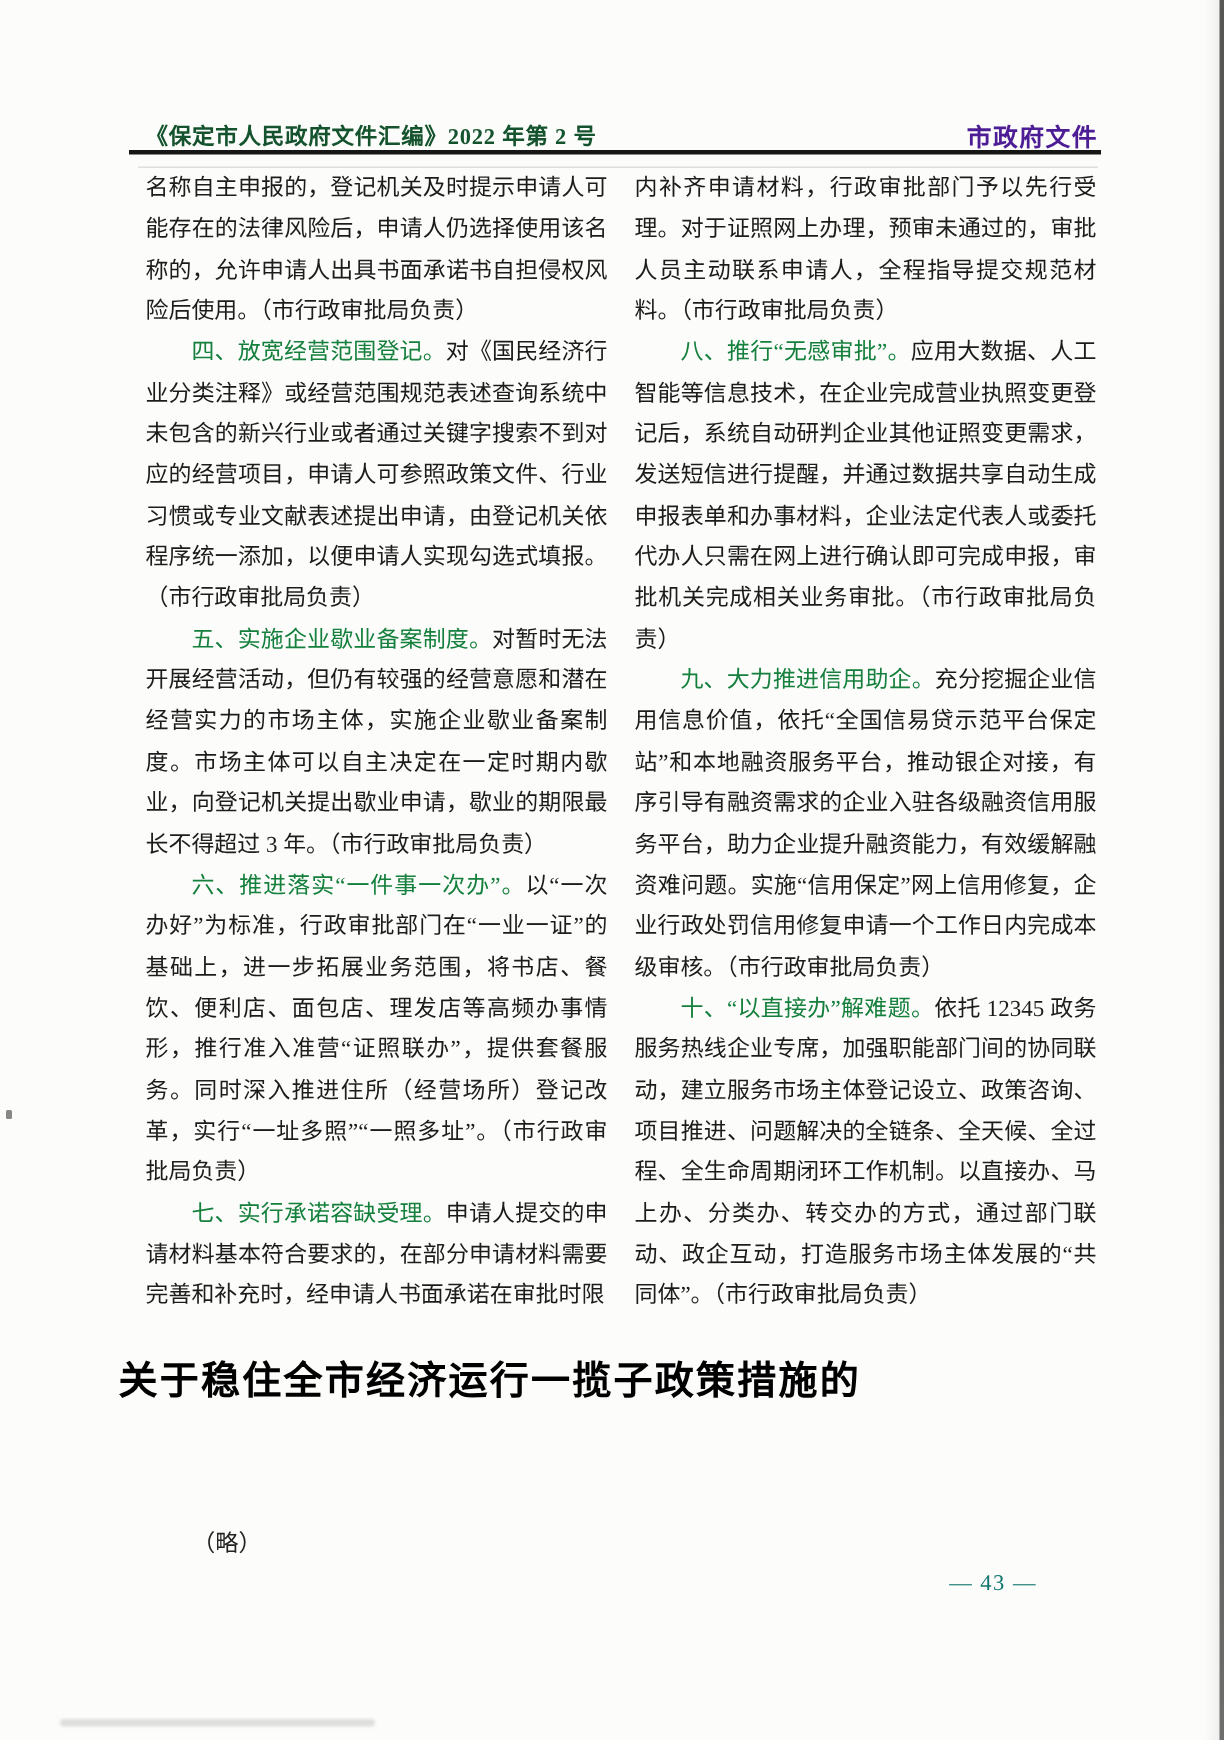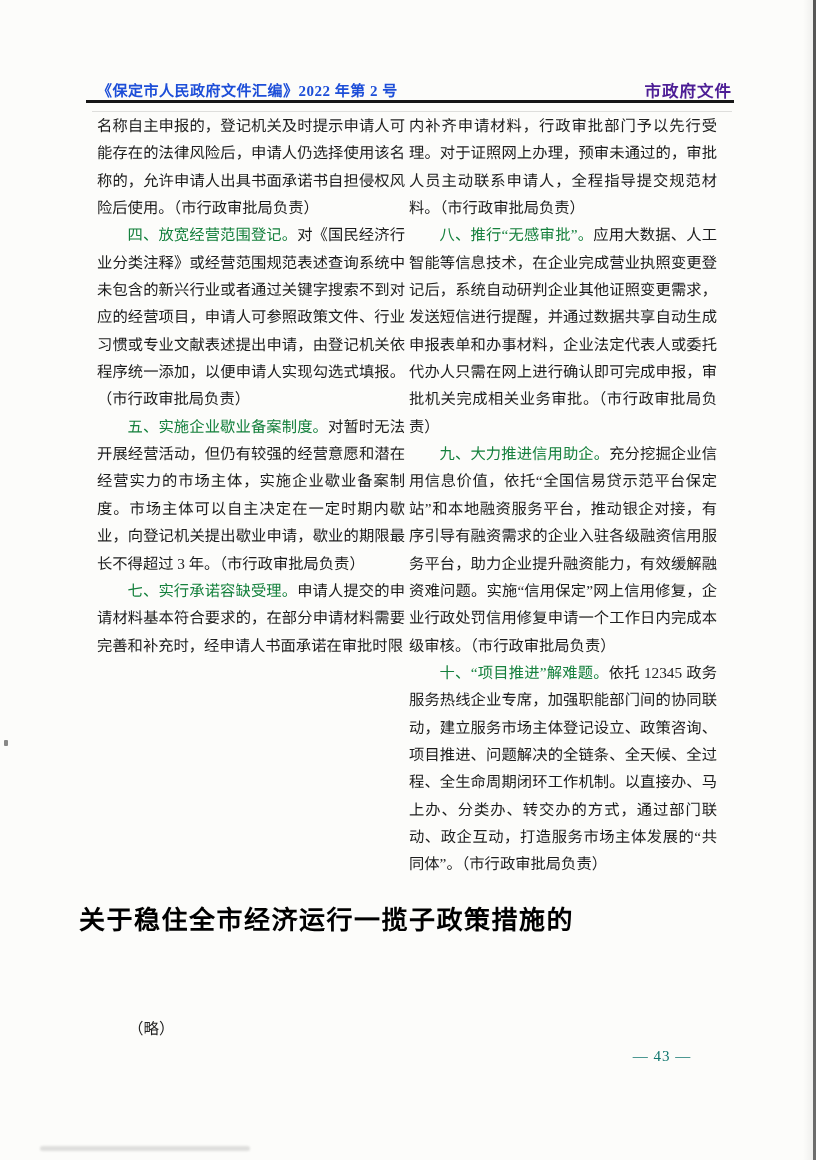--- a/index.html
+++ b/index.html
@@ -8,40 +8,40 @@
     background: #ffffff;
     font-family: "Liberation Serif", "DejaVu Serif", serif;
   }
   .page {
     position: relative; width: 816px; height: 1160px;
     background: #fcfcfa; color: #1d1d1d; overflow: hidden;
   }
   
   .header-left {
     position: absolute; top: 79px; left: 97px;
-    font-size: 15px; font-weight: bold; letter-spacing: 0.5px; color: #1d4ed8;
+    font-size: 15px; font-weight: bold; letter-spacing: 0.5px; color: #14532d;
     white-space: nowrap;
   }
   .header-right {
     position: absolute; top: 78px; right: 84px;
     font-size: 16.5px; font-weight: bold; color: #4c1d95; letter-spacing: 1px;
     white-space: nowrap;
   }
   .header-rule {
     position: absolute; top: 100px; left: 86px; width: 648px; height: 3px;
     background: #161616;
   }
   .header-rule-ghost {
     position: absolute; top: 111px; left: 92px; width: 640px; height: 1px;
     background: rgba(70,70,70,0.16);
   }
   
   .columns {
     position: absolute; top: 112px; left: 97px; width: 634px;
-    display: flex; gap: 4px;
+    display: flex; gap: 18px;
   }
   .col {
     width: 308px;
     font-size: 15.3px; line-height: 27.35px;
     text-align: justify; color: #1c1c1c;
   }
   .para { margin: 0; text-indent: 2em; }
   .para.cont { text-indent: 0; }
   .lead { font-weight: normal; color: #15803d; }
   
@@ -86,27 +86,28 @@
   <div class="header-left">《保定市人民政府文件汇编》2022 年第 2 号</div>
   <div class="header-right">市政府文件</div>
   <div class="header-rule"></div>
   <div class="header-rule-ghost"></div>
 
   <div class="columns">
     <div class="col">
       <p class="para cont"><span>名称自主申报的，登记机关及时提示申请人可能存在的法律风险后，申请人仍选择使用该名称的，允许申请人出具书面承诺书自担侵权风险后使用。（市行政审批局负责）</span></p>
       <p class="para"><span class="lead">四、放宽经营范围登记。</span><span>对《国民经济行业分类注释》或经营范围规范表述查询系统中未包含的新兴行业或者通过关键字搜索不到对应的经营项目，申请人可参照政策文件、行业习惯或专业文献表述提出申请，由登记机关依程序统一添加，以便申请人实现勾选式填报。（市行政审批局负责）</span></p>
       <p class="para"><span class="lead">五、实施企业歇业备案制度。</span><span>对暂时无法开展经营活动，但仍有较强的经营意愿和潜在经营实力的市场主体，实施企业歇业备案制度。市场主体可以自主决定在一定时期内歇业，向登记机关提出歇业申请，歇业的期限最长不得超过 3 年。（市行政审批局负责）</span></p>
+      <p class="para"><span class="lead">六、推进落实“一件事一次办”。</span><span>以“一次办好”为标准，行政审批部门在“一业一证”的基础上，进一步拓展业务范围，将书店、餐饮、便利店、面包店、理发店等高频办事情形，推行准入准营“证照联办”，提供套餐服务。同时深入推进住所（经营场所）登记改革，实行“一址多照”“一照多址”。（市行政审批局负责）</span></p>
       <p class="para"><span class="lead">七、实行承诺容缺受理。</span><span>申请人提交的申请材料基本符合要求的，在部分申请材料需要完善和补充时，经申请人书面承诺在审批时限</span></p>
     </div>
     <div class="col">
       <p class="para cont"><span>内补齐申请材料，行政审批部门予以先行受理。对于证照网上办理，预审未通过的，审批人员主动联系申请人，全程指导提交规范材料。（市行政审批局负责）</span></p>
       <p class="para"><span class="lead">八、推行“无感审批”。</span><span>应用大数据、人工智能等信息技术，在企业完成营业执照变更登记后，系统自动研判企业其他证照变更需求，发送短信进行提醒，并通过数据共享自动生成申报表单和办事材料，企业法定代表人或委托代办人只需在网上进行确认即可完成申报，审批机关完成相关业务审批。（市行政审批局负责）</span></p>
       <p class="para"><span class="lead">九、大力推进信用助企。</span><span>充分挖掘企业信用信息价值，依托“全国信易贷示范平台保定站”和本地融资服务平台，推动银企对接，有序引导有融资需求的企业入驻各级融资信用服务平台，助力企业提升融资能力，有效缓解融资难问题。实施“信用保定”网上信用修复，企业行政处罚信用修复申请一个工作日内完成本级审核。（市行政审批局负责）</span></p>
-      <p class="para"><span class="lead">十、“项目推进”解难题。</span><span>依托 12345 政务服务热线企业专席，加强职能部门间的协同联动，建立服务市场主体登记设立、政策咨询、项目推进、问题解决的全链条、全天候、全过程、全生命周期闭环工作机制。以直接办、马上办、分类办、转交办的方式，通过部门联动、政企互动，打造服务市场主体发展的“共同体”。（市行政审批局负责）</span></p>
+      <p class="para"><span class="lead">十、“以直接办”解难题。</span><span>依托 12345 政务服务热线企业专席，加强职能部门间的协同联动，建立服务市场主体登记设立、政策咨询、项目推进、问题解决的全链条、全天候、全过程、全生命周期闭环工作机制。以直接办、马上办、分类办、转交办的方式，通过部门联动、政企互动，打造服务市场主体发展的“共同体”。（市行政审批局负责）</span></p>
     </div>
   </div>
 
   <div class="doc-title">
     <div>关于稳住全市经济运行一揽子政策措施的</div>
   </div>
 
   <div class="omitted-note">（略）</div>
 
   <div class="page-number">— 43 —</div>

